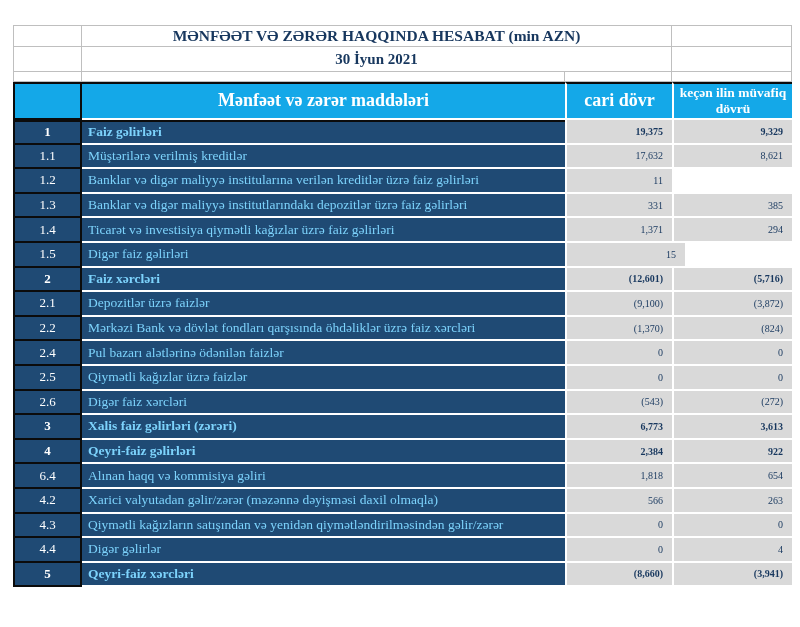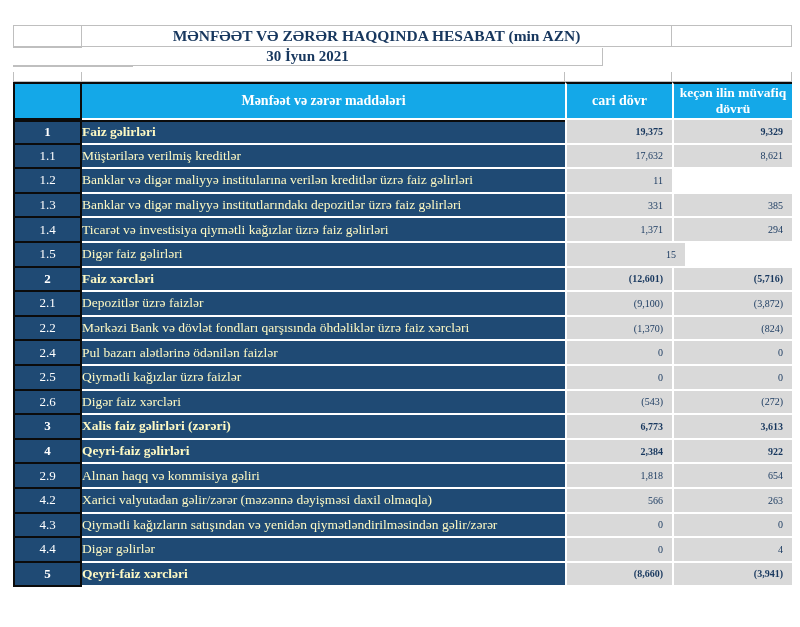--- a/index.html
+++ b/index.html
@@ -19,39 +19,39 @@
   .c2{width:483px;}
   .c3{width:107px;}
   .c4{width:120px;}
   .c23{width:590px;}
 
   
   .top .cell{background:#ffffff;border-right:1px solid var(--topline);border-bottom:1px solid var(--topline);}
   .top .row:first-child .cell{border-top:1px solid var(--topline);}
   .top .cell:first-child{border-left:1px solid var(--topline);}
   .r-title{height:22px;}
-  .r-date{height:25px;flex-direction:column;}
+  .r-date{height:25px;}
   .r-thin{height:10px;}
   .title-text{justify-content:center;color:var(--textnavy);font-weight:bold;font-size:15.5px;white-space:nowrap;}
   .date-text{justify-content:center;color:var(--textnavy);font-weight:bold;font-size:15px;white-space:nowrap;}
 
   
   .r-head{height:38px;}
   .r-head .cell{background:var(--blue);border-top:2px solid #0b0b0b;color:#ffffff;font-weight:bold;
-                justify-content:center;text-align:center;font-size:14px;line-height:1.2;}
+                justify-content:center;text-align:center;font-size:18px;line-height:1.2;}
   .r-head .c1{border-left:2px solid #0b0b0b;border-right:2px solid #0b0b0b;border-bottom:2px solid #0b0b0b;}
   .r-head .c2{border-bottom:2px solid #ffffff;}
   .r-head .c3{border-left:2px solid #ffffff;border-bottom:2px solid #ffffff;}
   .r-head .c4{border-left:2px solid #ffffff;border-bottom:2px solid #ffffff;font-size:13.5px;padding:9px 2px;}
 
   
   .data .row{height:24.6px;}
   .data .c1{background:var(--navy);color:#ffffff;justify-content:center;font-size:13px;
             border-left:2px solid #0b0b0b;border-right:2px solid #0b0b0b;border-bottom:2px solid #0b0b0b;}
-  .data .c2{background:var(--navy);color:#fef9c3;font-size:13.5px;white-space:nowrap;
+  .data .c2{background:var(--navy);color:#7dd3fc;padding-left:6px;font-size:13.5px;white-space:nowrap;
             border-bottom:2px solid #ffffff;}
   .data .c3,.data .c4{background:var(--gray);color:var(--textnavy);justify-content:flex-end;
             padding-right:9px;font-size:10px;border-left:2px solid #ffffff;border-bottom:2px solid #ffffff;}
   .data .row:first-child .c1,
   .data .row:first-child .c2{border-top:2px solid #0b0b0b;}
   .data .row.bold .c1,
   .data .row.bold .c2,
   .data .row.bold .c3,
   .data .row.bold .c4{font-weight:bold;}
 </style>
@@ -179,21 +179,21 @@
   </div>
 
   <div class="row bold">
     <div class="cell c1">4</div>
     <div class="cell c2">Qeyri-faiz gəlirləri</div>
     <div class="cell c3">2,384</div>
     <div class="cell c4">922</div>
   </div>
 
   <div class="row">
-    <div class="cell c1">2.9</div>
+    <div class="cell c1">6.4</div>
     <div class="cell c2">Alınan haqq və kommisiya gəliri</div>
     <div class="cell c3">1,818</div>
     <div class="cell c4">654</div>
   </div>
 
   <div class="row">
     <div class="cell c1">4.2</div>
     <div class="cell c2">Xarici valyutadan gəlir/zərər (məzənnə dəyişməsi daxil olmaqla)</div>
     <div class="cell c3">566</div>
     <div class="cell c4">263</div>

